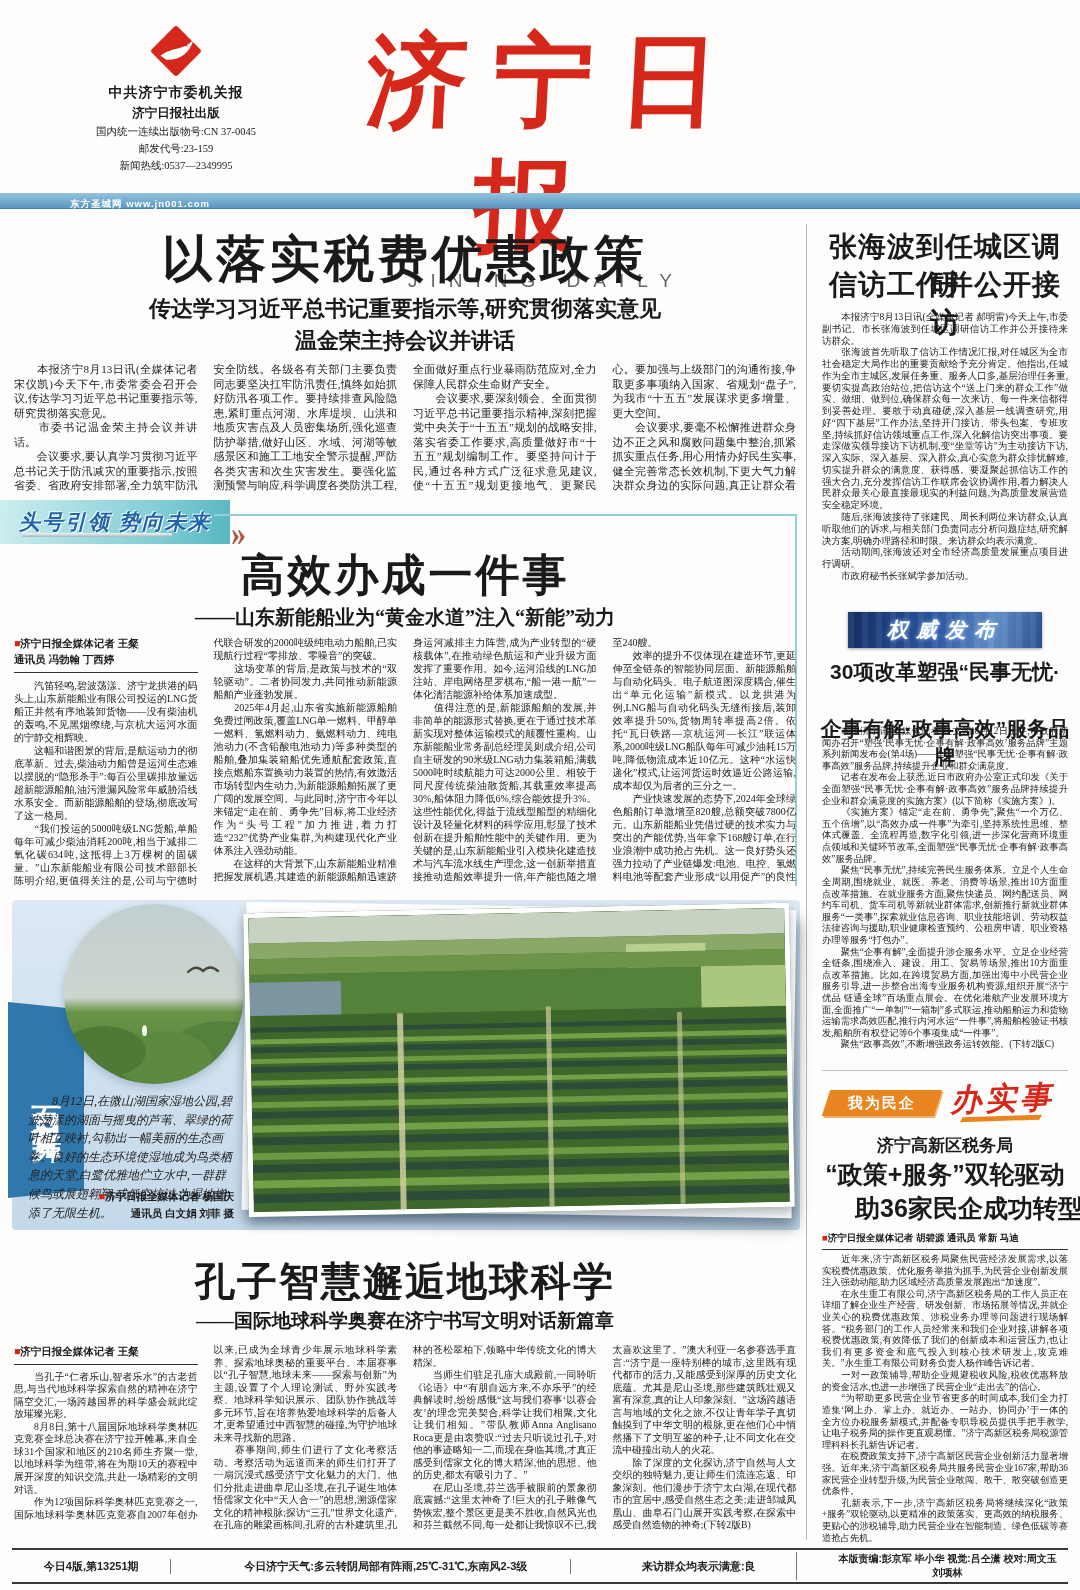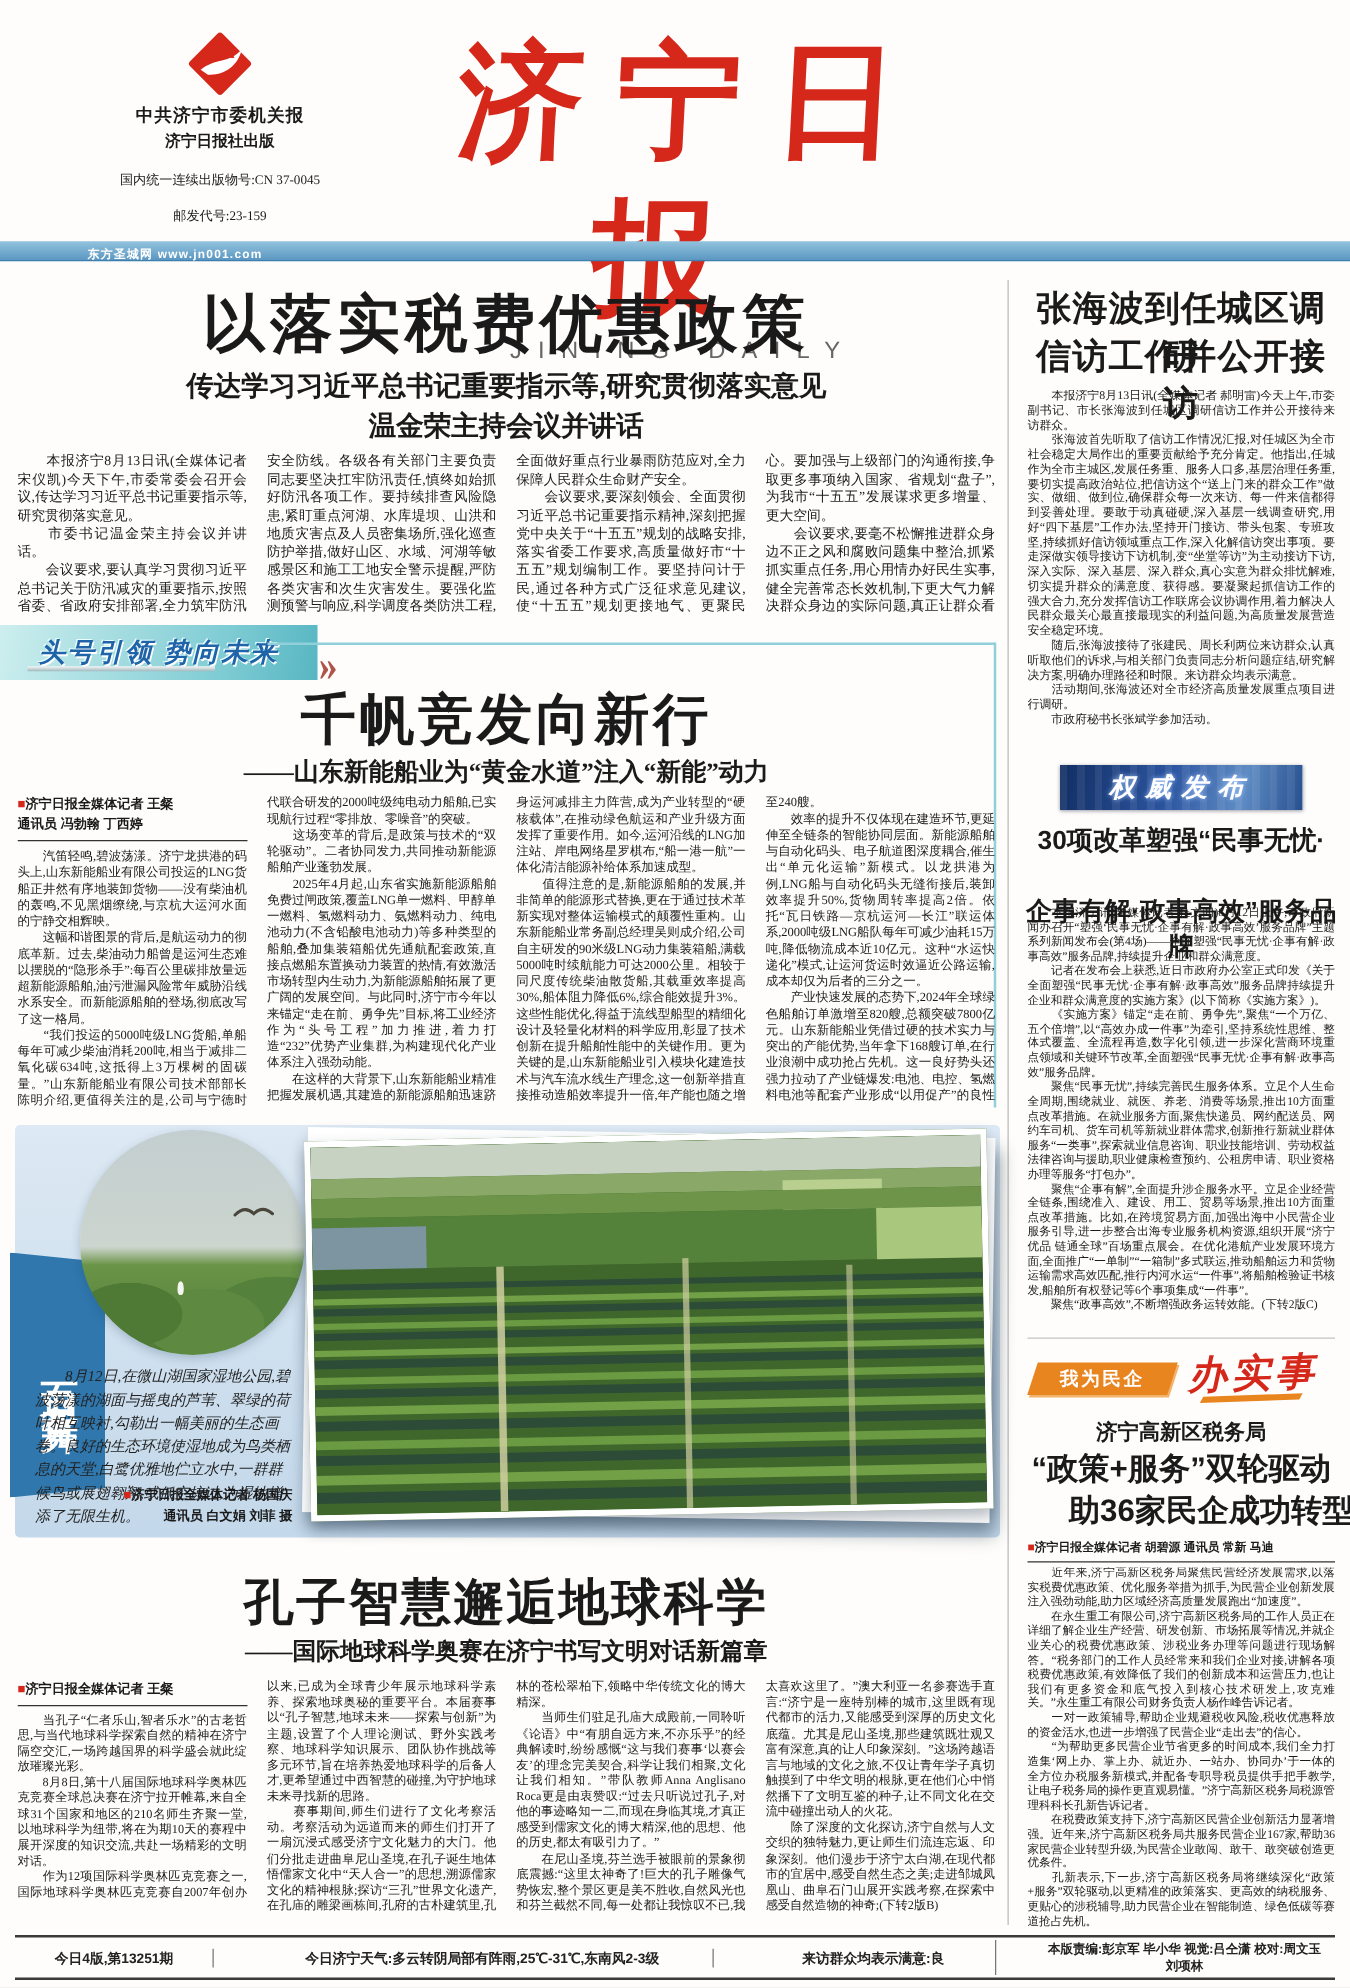--- a/index.html
+++ b/index.html
@@ -4,21 +4,21 @@
 <style>
   html,body{margin:0;padding:0;background:#e8e8e8;}
   .page{position:relative;width:1080px;height:1590px;margin:0 auto;background:#fefdfb;overflow:hidden;
         font-family:"Liberation Serif","DejaVu Serif",serif;color:#1a1a1a;}
   .hei{font-family:"Liberation Sans","DejaVu Sans",sans-serif;font-weight:900;}
   
   .mast-left{position:absolute;left:66px;top:22px;width:220px;text-align:center;}
   .logo{display:block;margin:0 auto 4px;}
   .m-org{font-size:14px;font-weight:bold;letter-spacing:1px;}
   .m-pub{font-size:12.5px;font-weight:bold;margin-top:3px;}
-  .m-small{font-size:10.5px;margin-top:15px;}
+  .m-small{font-size:10.5px;margin-top:3px;}
   .mast-center{position:absolute;left:280px;top:18px;width:520px;text-align:center;}
   .title-cn{font-size:100px;line-height:1.25;color:#d5281b;font-weight:900;letter-spacing:26px;
             font-family:"DejaVu Serif","Liberation Serif",serif;text-indent:26px;transform:skewX(-3deg);}
   .title-en{font-size:19px;font-weight:normal;color:#666;letter-spacing:13px;margin-top:2px;text-indent:13px;}
   .mast-right{position:absolute;right:14px;top:40px;width:238px;text-align:center;}
   .m-date{font-size:17px;font-weight:bold;letter-spacing:1px;}
   .m-lunar{font-size:12px;margin-top:6px;}
   .qr-row{display:flex;justify-content:center;gap:18px;margin-top:12px;}
   .qr{position:relative;width:58px;height:58px;margin:0 auto;
       background:repeating-conic-gradient(#181818 0% 25%,#fff 0% 50%) 0 0/9px 9px;outline:3px solid #fff;}
@@ -36,21 +36,21 @@
   .r-sep{position:absolute;left:822px;top:1070px;width:246px;height:1px;background:#c4c4c4;}
   
   .lead-hl{position:absolute;left:14px;top:226px;width:782px;text-align:center;font-size:50px;letter-spacing:4px;}
   .lead-d1{position:absolute;left:14px;top:294px;width:782px;text-align:center;font-size:22px;}
   .lead-d2{position:absolute;left:14px;top:326px;width:782px;text-align:center;font-size:22px;}
   .colbody{column-gap:16px;text-align:justify;overflow:hidden;}
   .pre{white-space:pre-line;}
   .lead-body{position:absolute;left:14px;top:362px;width:782px;height:138px;column-count:4;
              font-size:11px;line-height:1.32;}
   
-  .sec-badge{position:absolute;left:0;top:500px;width:254px;height:44px;
+  .sec-badge{position:absolute;left:0;top:500px;width:230px;height:44px;
              background:linear-gradient(100deg,#cdeeee,#7fccd4 70%,#57b6c2);
              display:flex;align-items:center;justify-content:center;}
   .sec-badge .txt{font-style:italic;font-size:21px;color:#1f63a8;letter-spacing:2px;
                   text-shadow:1px 1px 0 #fff,-1px -1px 0 #eaffff;}
   .sec-badge .bar{position:absolute;left:22px;bottom:7px;width:150px;height:4px;
                   background:linear-gradient(#f5f5f5,#9fb8bd);}
   .sec-badge .chev{position:absolute;right:-16px;bottom:-6px;font-size:30px;color:#b0544a;
                    font-weight:900;transform:scaleY(1.2);}
   .sec-hline{position:absolute;left:214px;top:514px;width:582px;height:2px;background:#8fd0da;}
   .sec-vline{position:absolute;left:795px;top:514px;width:2px;height:372px;background:#8fd0da;}
@@ -170,21 +170,21 @@
 　　会议还研究了其他事项。</div>
 
   <div class="sec-badge">
     <span class="txt hei">头号引领 势向未来</span>
     <span class="bar"></span>
     <span class="chev">»</span>
   </div>
   <div class="sec-hline"></div>
   <div class="sec-vline"></div>
 
-  <div class="ship-title hei">千帆竞发向新行</div>
+  <div class="ship-title hei">高效办成一件事</div>
   <div class="ship-sub">——山东新能船业为“黄金水道”注入“新能”动力</div>
   <div class="ship-body colbody">
     <div class="byline-block">
       <span class="red-sq">■</span><span>济宁日报全媒体记者 王粲</span><br>
       <span>通讯员 冯勃翰 丁西婷</span>
     </div>
     <div class="pre">　　汽笛轻鸣,碧波荡漾。济宁龙拱港的码头上,山东新能船业有限公司投运的LNG货船正井然有序地装卸货物——没有柴油机的轰鸣,不见黑烟缭绕,与京杭大运河水面的宁静交相辉映。
 　　这幅和谐图景的背后,是航运动力的彻底革新。过去,柴油动力船曾是运河生态难以摆脱的“隐形杀手”:每百公里碳排放量远超新能源船舶,油污泄漏风险常年威胁沿线水系安全。而新能源船舶的登场,彻底改写了这一格局。
 　　“我们投运的5000吨级LNG货船,单船每年可减少柴油消耗200吨,相当于减排二氧化碳634吨,这抵得上3万棵树的固碳量。”山东新能船业有限公司技术部部长陈明介绍,更值得关注的是,公司与宁德时代联合研发的2000吨级纯电动力船舶,已实现航行过程“零排放、零噪音”的突破。
 　　这场变革的背后,是政策与技术的“双轮驱动”。二者协同发力,共同推动新能源船舶产业蓬勃发展。

